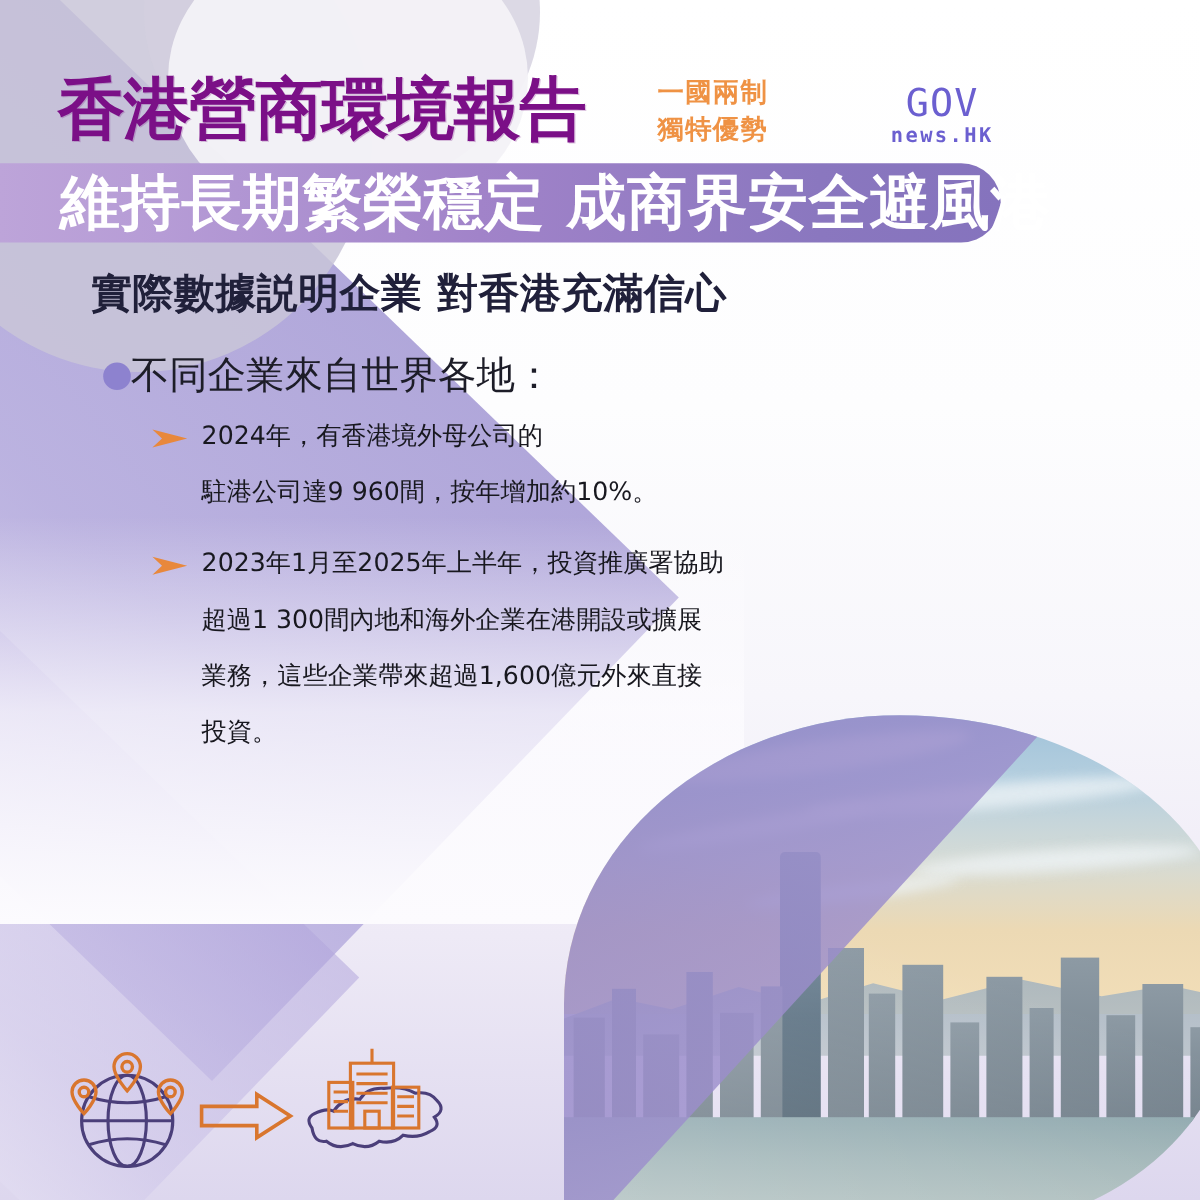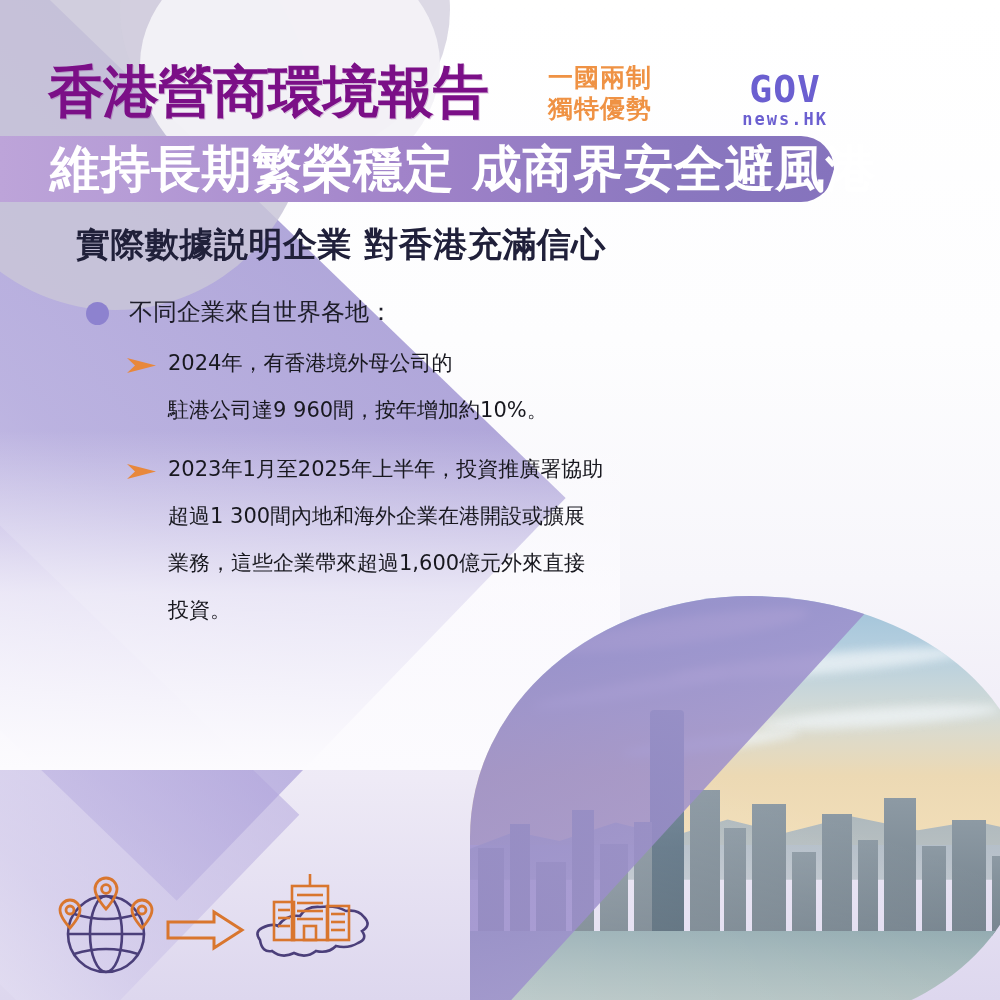--- a/index.html
+++ b/index.html
@@ -65,31 +65,31 @@
     font-family:"DejaVu Sans","Liberation Sans",sans-serif;
     font-size:56px;line-height:62px;font-weight:bold;
     color:#7b0f87;
     letter-spacing:-1px;
     white-space:nowrap;
     text-shadow:1px 1px 0 rgba(120,20,130,.25);
   }
   .title-sub{
     position:absolute;left:548px;top:34px;
     font-family:"DejaVu Sans","Liberation Sans",sans-serif;
-    font-size:25px;line-height:31px;font-weight:bold;
+    font-size:22px;line-height:31px;font-weight:bold;
     color:#ef9244;letter-spacing:1px;
     white-space:nowrap;
   }
   .logo{
     position:absolute;right:32px;top:42px;
     text-align:center;line-height:1;
   }
   .logo-gov{
     font-family:"DejaVu Sans Mono","Liberation Mono",monospace;
-    font-size:38px;font-weight:bold;color:#6b5fd0;letter-spacing:1px;
+    font-size:32px;font-weight:normal;color:#6b5fd0;letter-spacing:1px;
   }
   .logo-news{
     font-family:"DejaVu Sans Mono","Liberation Mono",monospace;
     font-size:17px;font-weight:bold;color:#6b5fd0;letter-spacing:2px;
     margin-top:3px;
   }
 
   
   .banner{
     position:absolute;left:0;top:136px;width:834px;height:66px;
@@ -114,23 +114,22 @@
   }
   .lead-row{
     position:absolute;left:86px;top:292px;
     display:flex;align-items:flex-start;
   }
   .dot-bullet{
     width:23px;height:23px;border-radius:50%;
     background:#8d82cf;margin-top:10px;flex:none;
   }
   .lead-text{
-    margin-left:20px;
-    font-family:"DejaVu Sans","Liberation Sans",sans-serif;
-    font-size:24px;line-height:40px;color:#1d1d28;white-space:nowrap;
+    font-family:"DejaVu Sans","Liberation Sans",sans-serif;
+    font-size:32px;line-height:40px;color:#1d1d28;white-space:nowrap;
   }
 
   .bullet{
     position:absolute;display:flex;align-items:flex-start;
   }
   .bullet .arrow{
     flex:none;width:34px;height:24px;margin-top:14px;margin-right:8px;
   }
   .bullet .btext{
     font-family:"DejaVu Sans","Liberation Sans",sans-serif;

